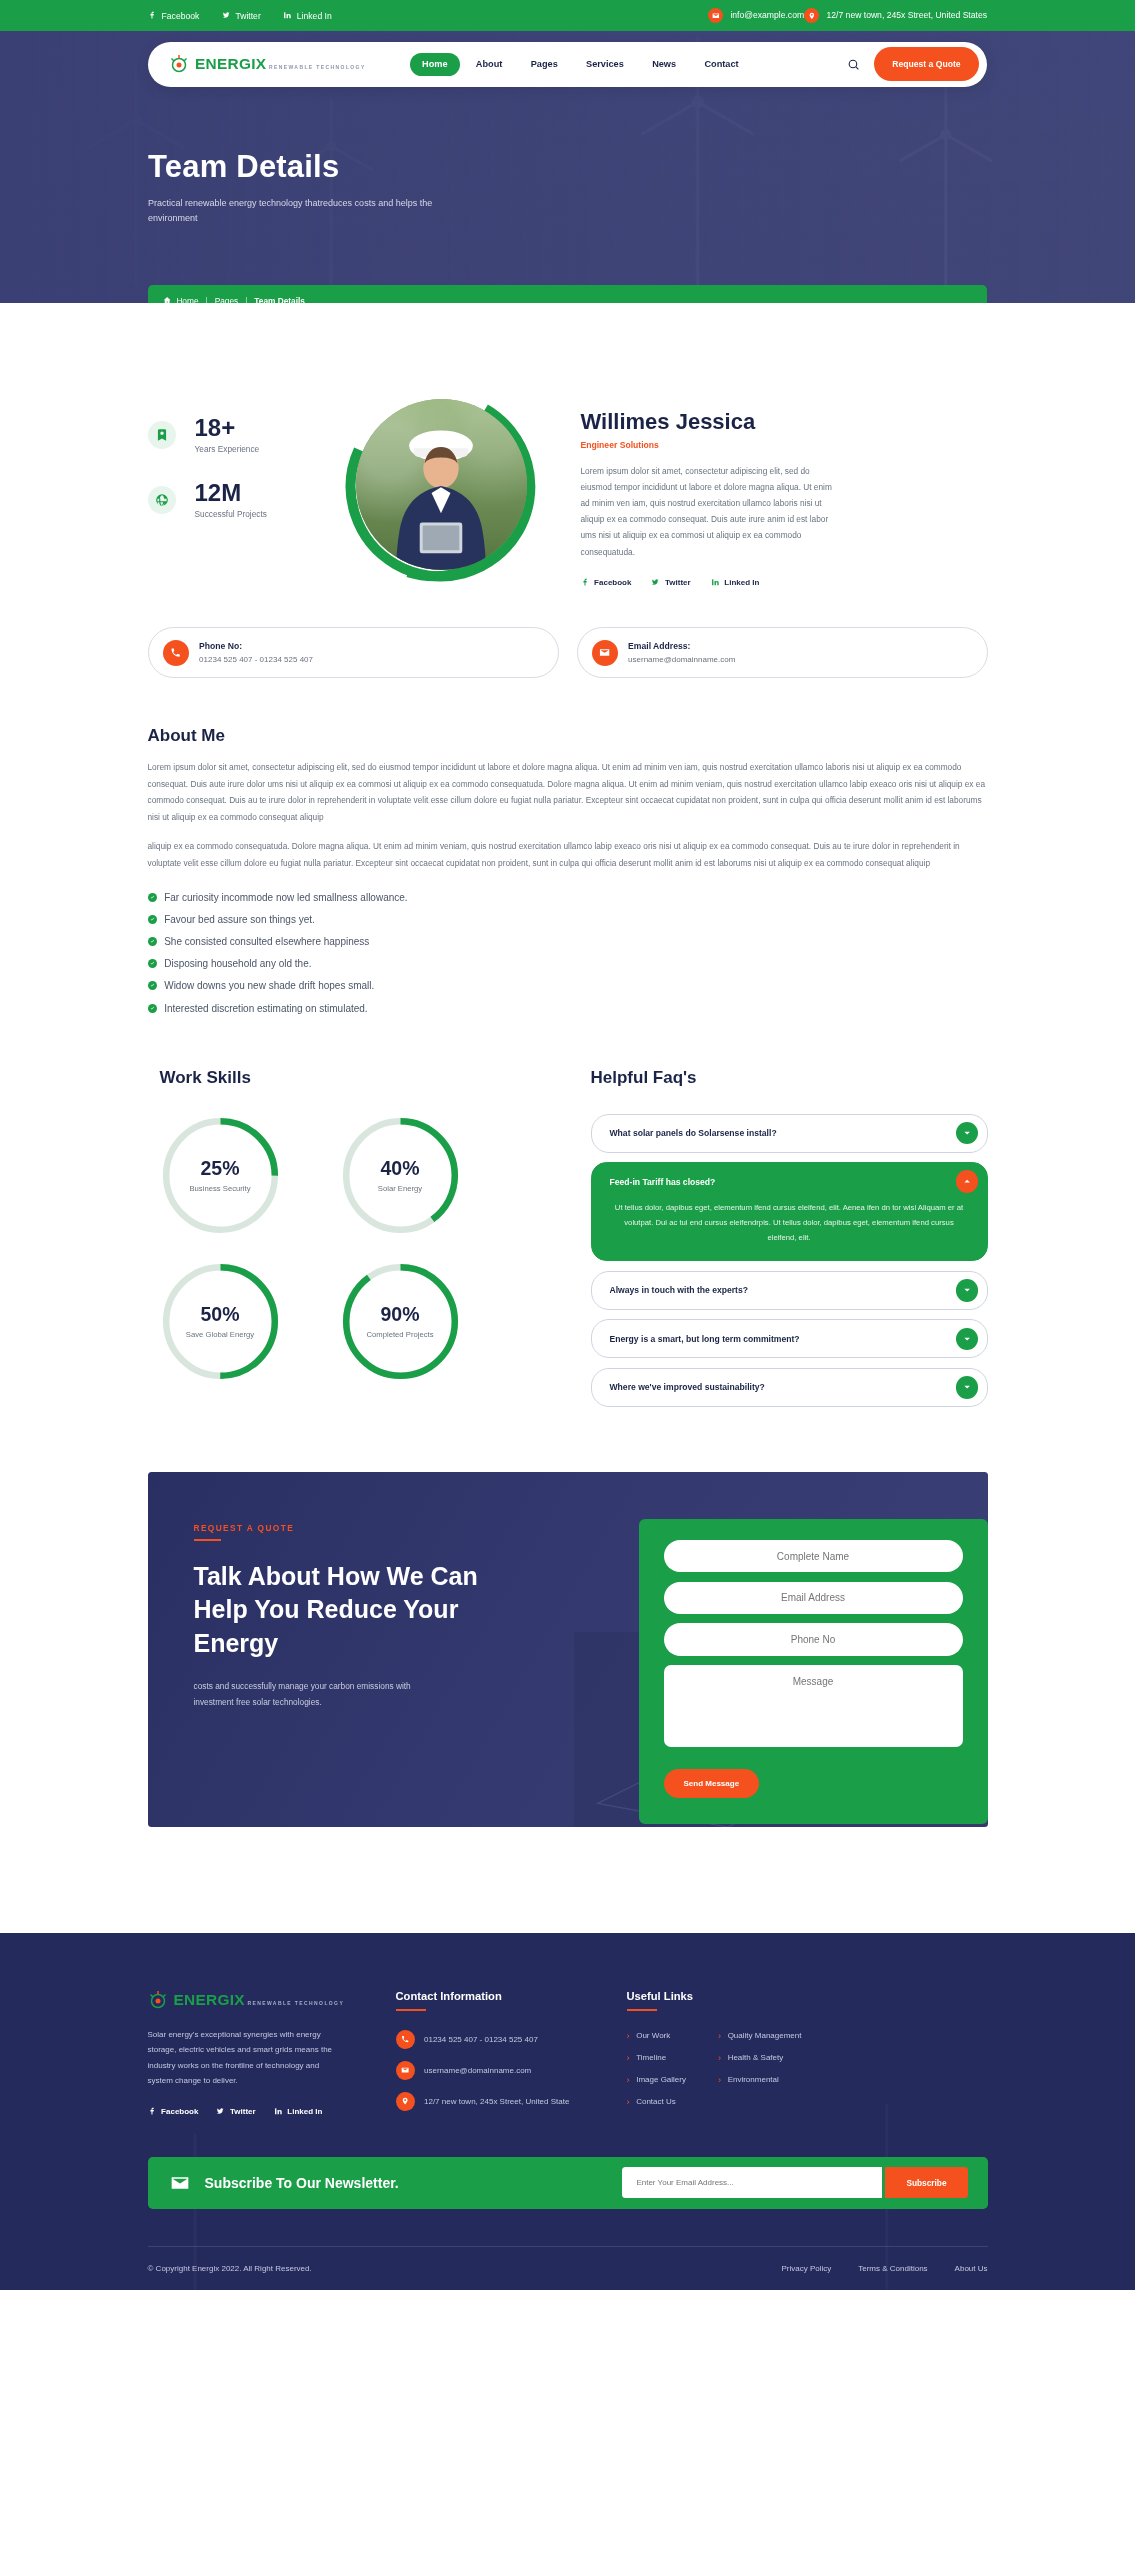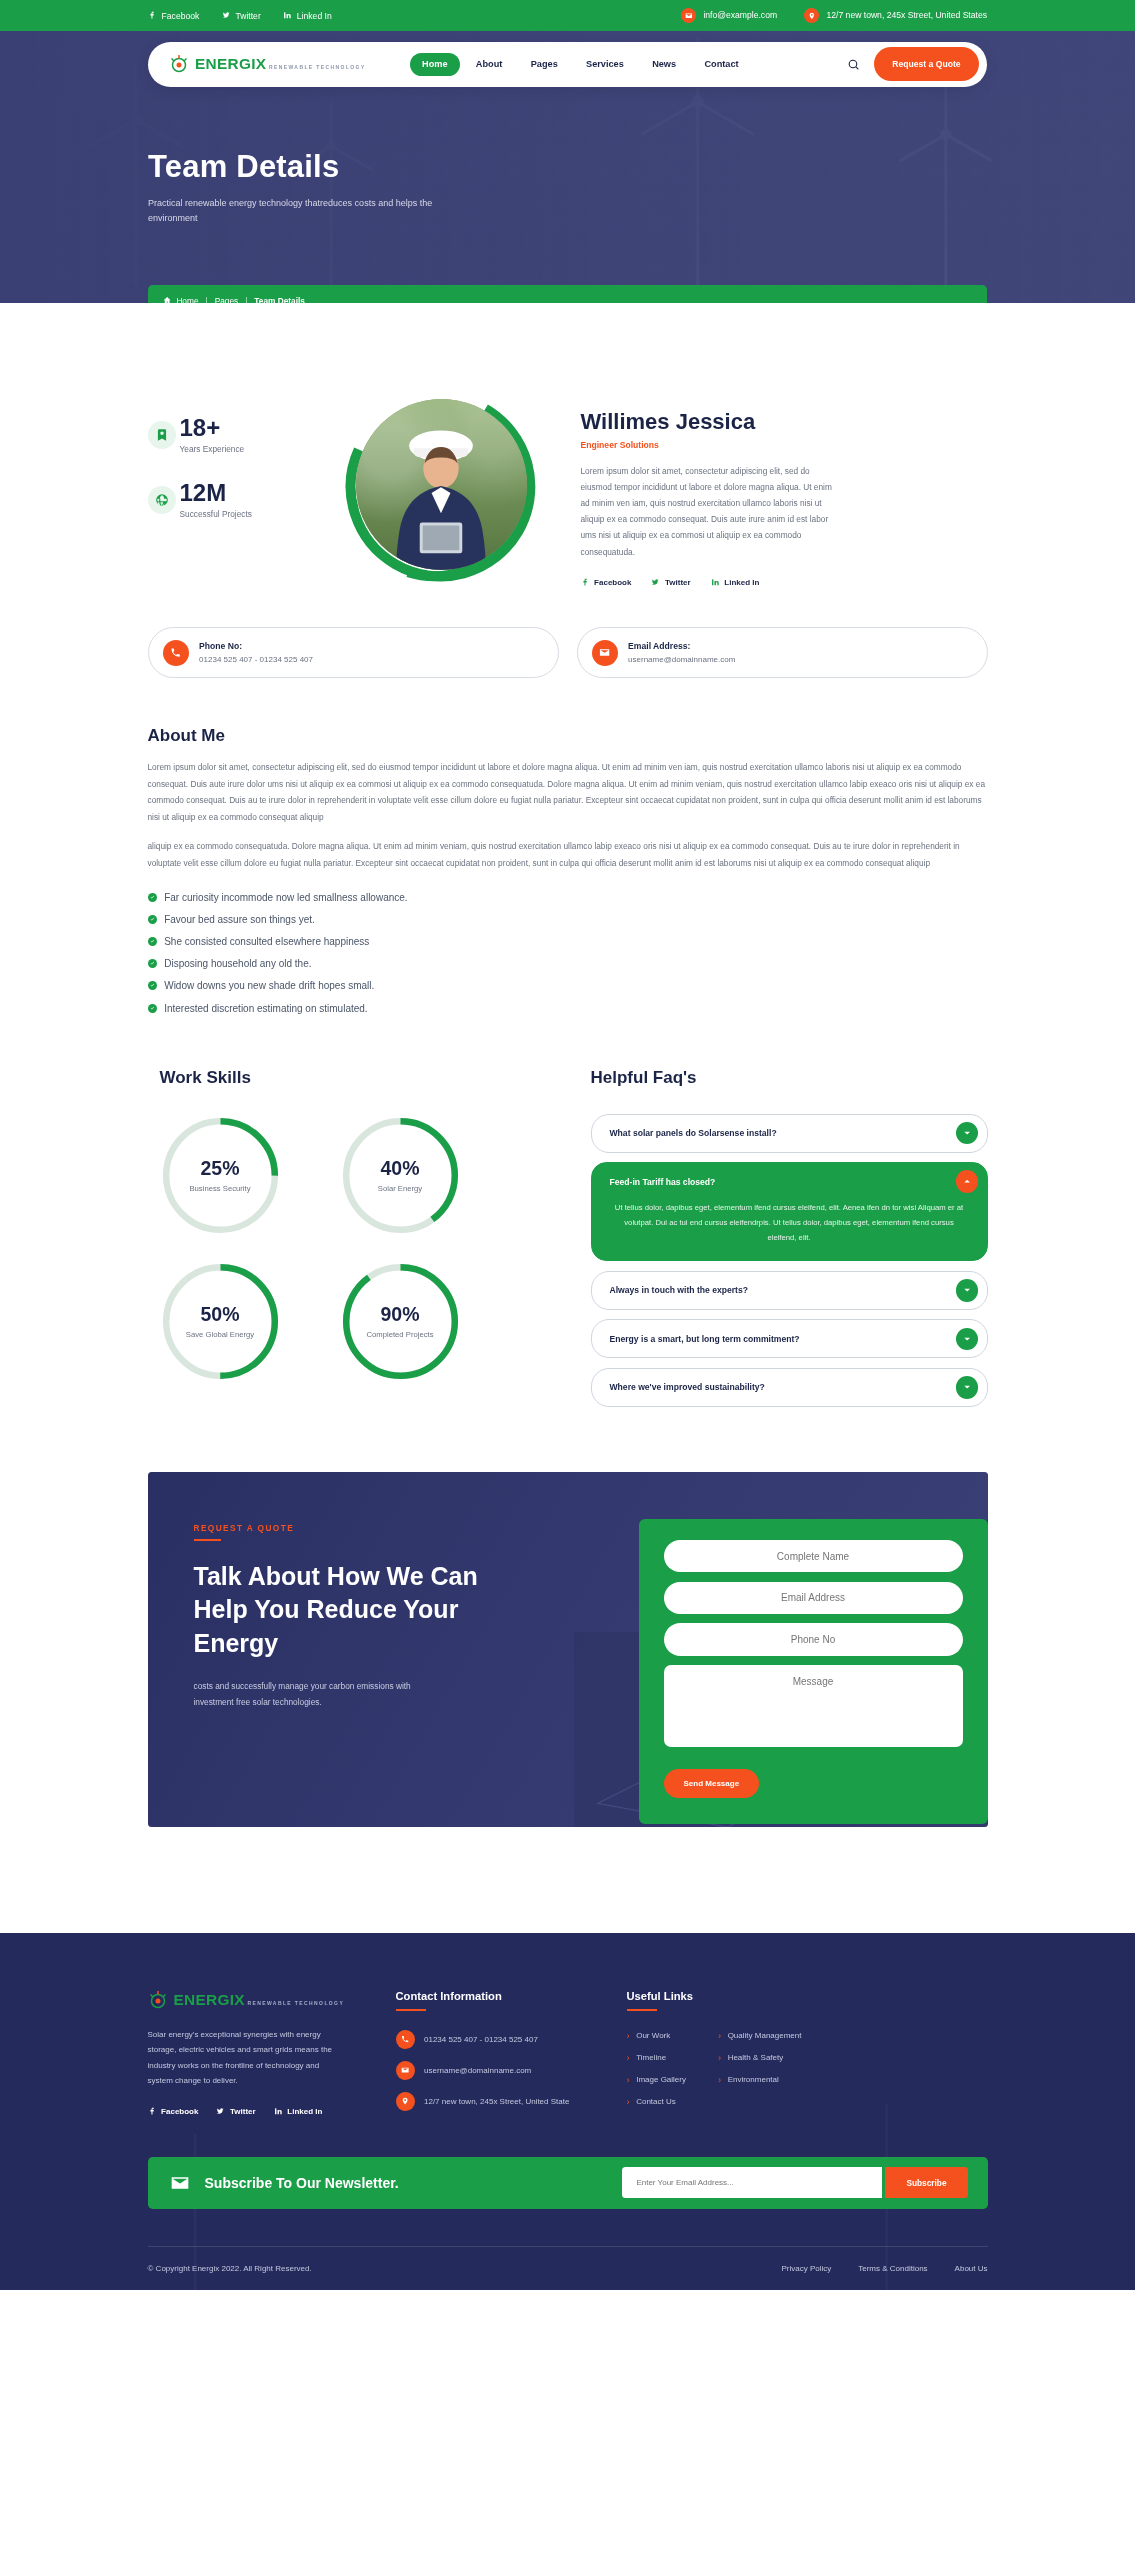--- a/index.html
+++ b/index.html
@@ -13,21 +13,21 @@
   .page { width: 1135px; position: relative; overflow: hidden; }
 
   
   .topbar {
     height: 31px; background: #1a9e48; display: flex; align-items: center;
     padding: 0 148px; color: #ffffff; font-size: 9px; gap: 0;
   }
   .topbar .social { display: flex; align-items: center; gap: 22.5px; }
   .topbar .social a { color:#fff; text-decoration:none; display:flex; align-items:center; gap:5.3px; font-size:8.6px;}
   .topbar .spacer { flex: 1; }
-  .topbar .contacts { display:flex; align-items:center; gap:27px;}
+  .topbar .contacts { display:flex; align-items:center; }
   .topbar .ci { display:flex; align-items:center; gap:7px; font-size:8.6px;}
   .icon-circle-o {
     width: 15.4px; height: 15.4px; border-radius: 50%; background: #f4511e;
     display: inline-flex; align-items: center; justify-content: center; flex: none;
   }
   .icon-circle-o svg { width: 7.7px; height: 7.7px; fill: #fff; }
 
   
   .header-wrap { position: relative; }
   .hero {
@@ -76,21 +76,21 @@
   }
   .crumbbar a { color: #fff; text-decoration: none; display:flex; align-items:center; gap:4.7px;}
   .crumbbar .sep { color: #b9e6c9; }
   .crumbbar .cur { font-weight: 700; }
   .crumbbar svg{width:8.3px;height:8.3px;fill:#fff;}
 
   
   .container { width: 840px; margin: 0 auto; }
   .profile { padding: 83px 0 0; display: flex; align-items: flex-start; }
   .stats { width: 195px; padding-top: 30px; }
-  .stat { display: flex; align-items: center; gap: 4px; margin-bottom: 27px; }
+  .stat { display: flex; align-items: center; gap: 19px; margin-bottom: 27px; }
   .stat .ic {
     width: 28px; height: 28px; border-radius: 50%; background: #e7f5ec;
     display: flex; align-items: center; justify-content: center; flex: none;
   }
   .stat .ic svg { width: 14px; height: 14px; fill: #1a9e48; }
   .stat .num { font-size: 24px; font-weight: 800; color: #1b2447; line-height: 1; }
   .stat .lbl { font-size: 8.3px; color: #6b7280; margin-top: 4.1px; }
   .photo-wrap { width: 201px; position: relative; flex: none; margin-top: 6px;}
   .photo-ring { width: 195px; height: 195px; position: relative; }
   .ring-svg { position: absolute; inset: 0; }

